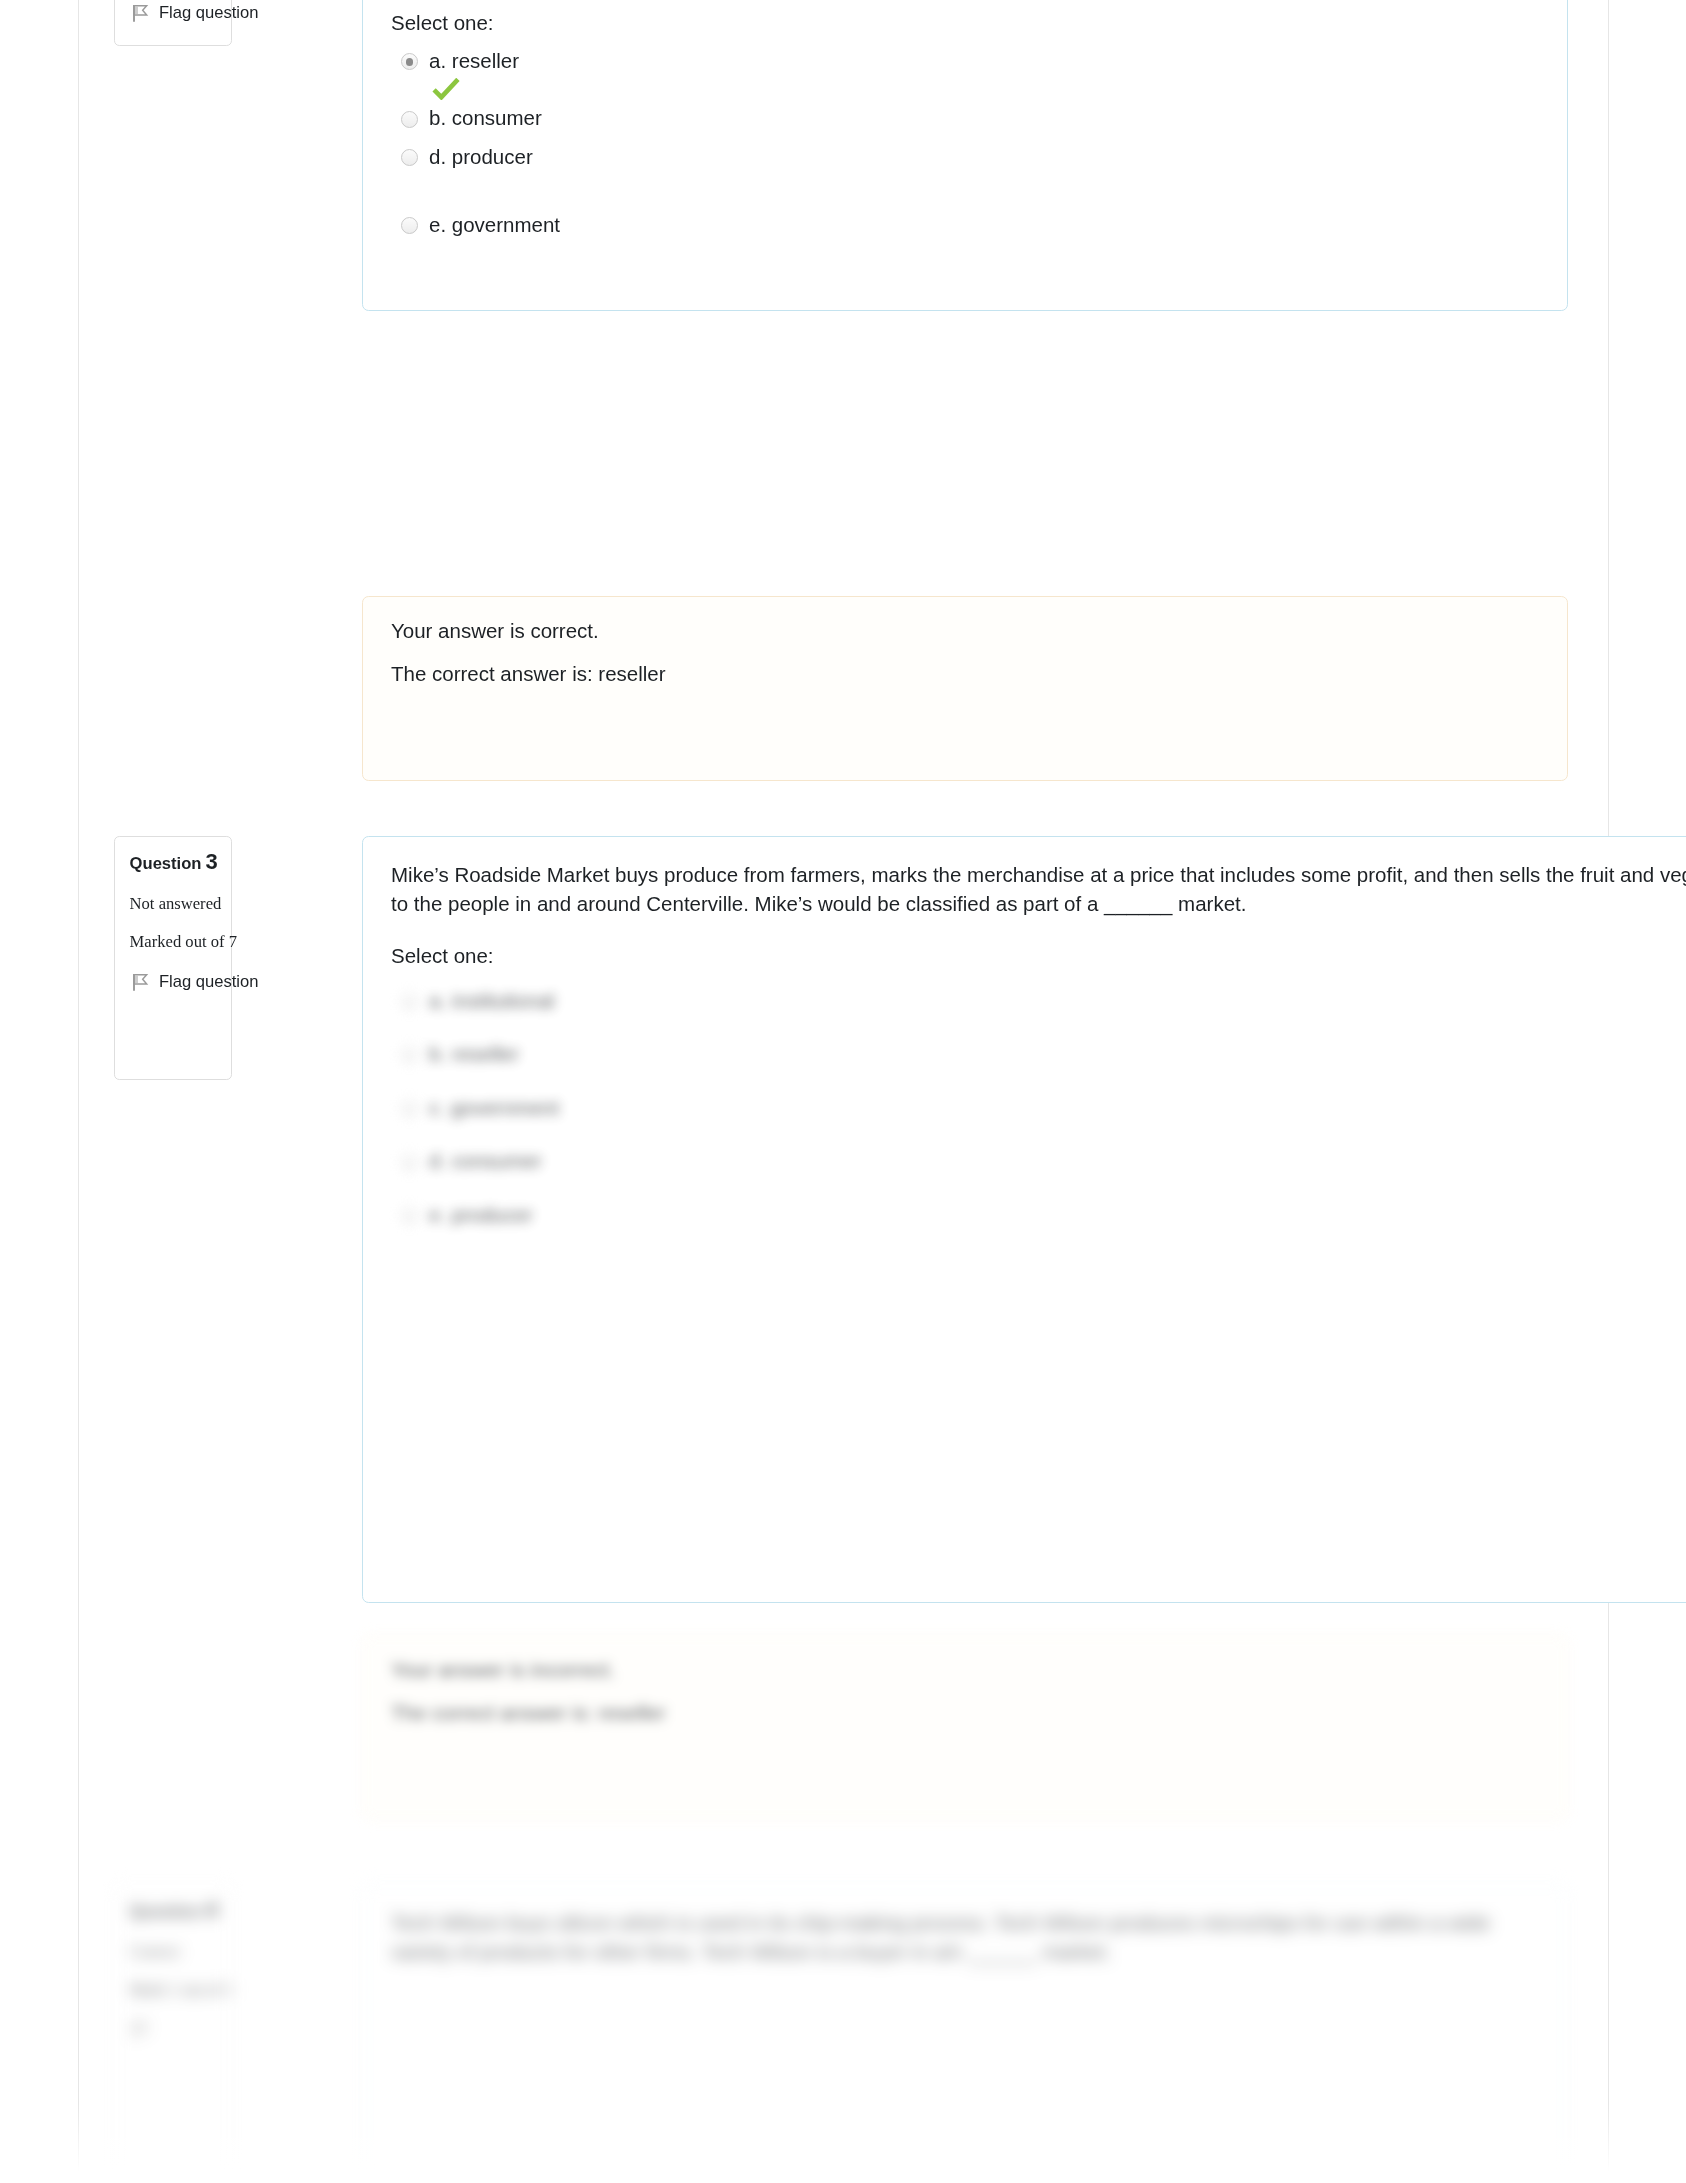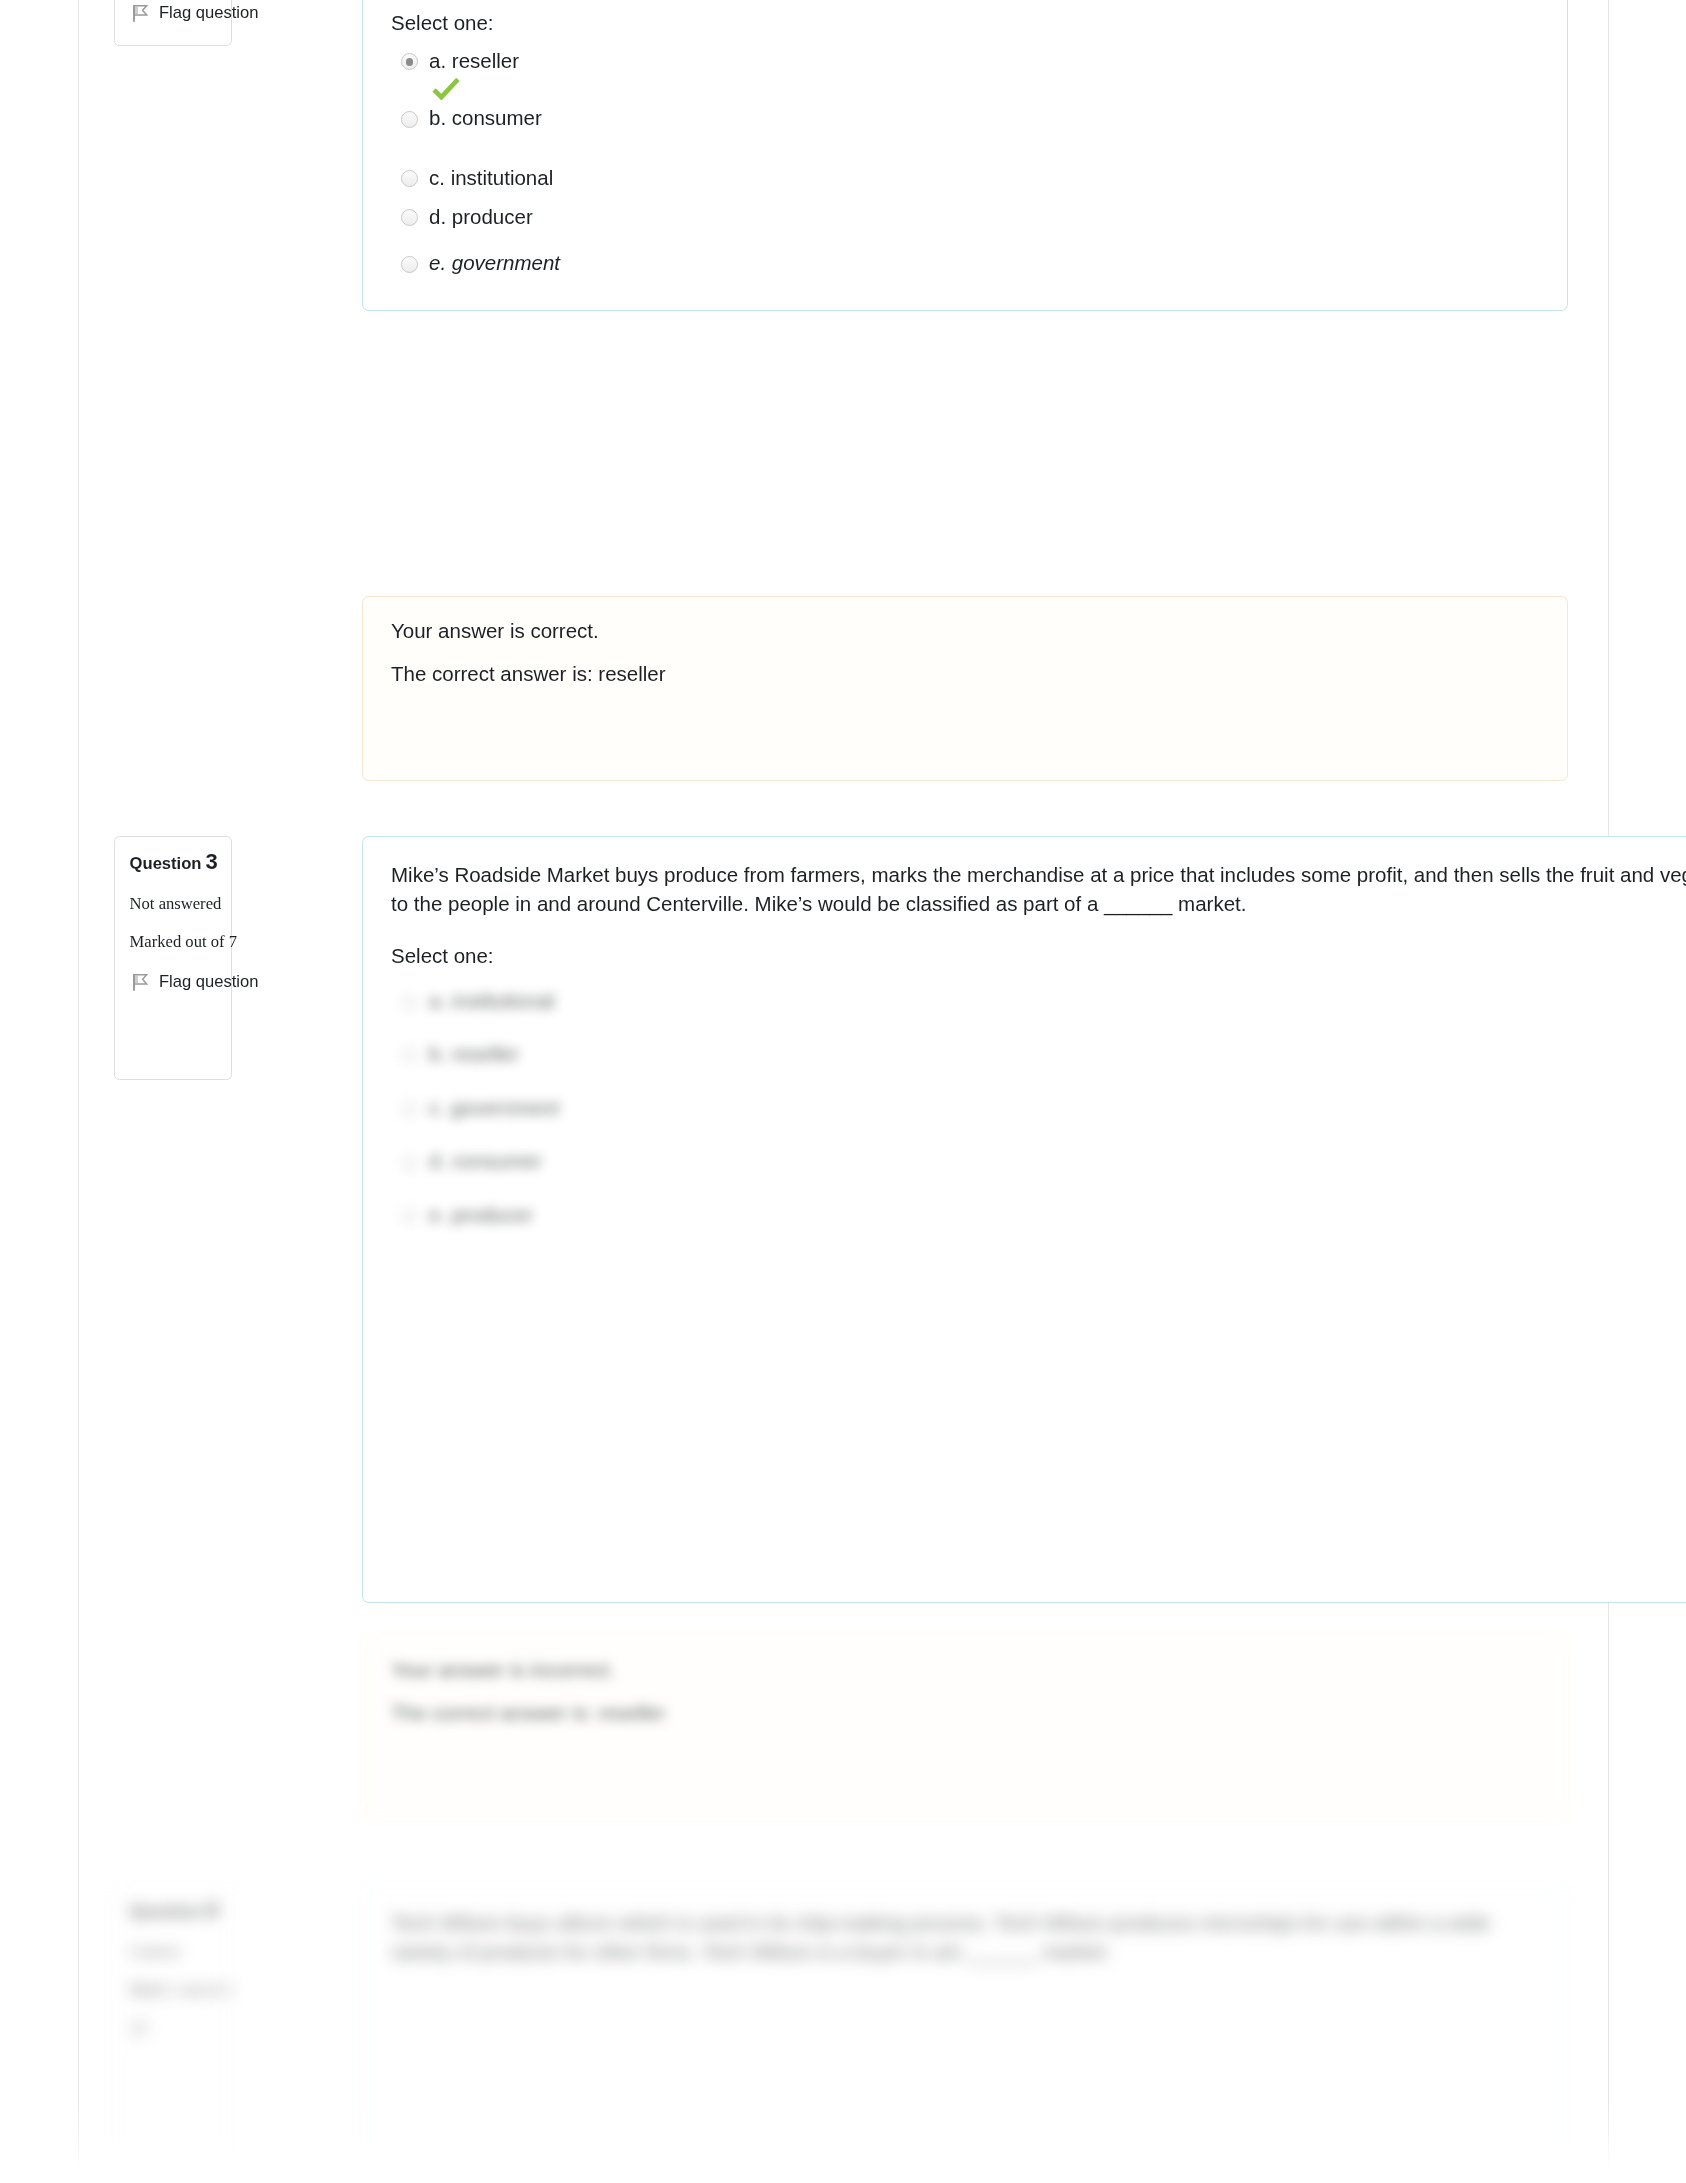--- a/index.html
+++ b/index.html
@@ -177,37 +177,30 @@
       </span>
 
       <div class="ans-row" style="margin-top:3px;">
         <span class="radio"></span>
         <span class="ans-label">
           <span>b.</span>
           <span>consumer</span>
         </span>
       </div>
 
-      <div class="ans-row" style="margin-top:34px;">
-        <span class="radio"></span>
-        <span class="ans-label">
-          <span>c.</span>
-          <span>institutional</span>
-        </span>
-      </div>
 
       <div class="ans-row" style="margin-top:13.2px;">
         <span class="radio"></span>
         <span class="ans-label">
           <span>d.</span>
           <span>producer</span>
         </span>
       </div>
 
-      <div class="ans-row" style="margin-top:21px;font-style:italic;">
+      <div class="ans-row" style="margin-top:42px;">
         <span class="radio"></span>
         <span class="ans-label">
           <span>e.</span>
           <span>government</span>
         </span>
       </div>
     </div>
   </div>
 
   <div class="feedback" style="left:362px; top:596px; width:1206px; height:185px;">

